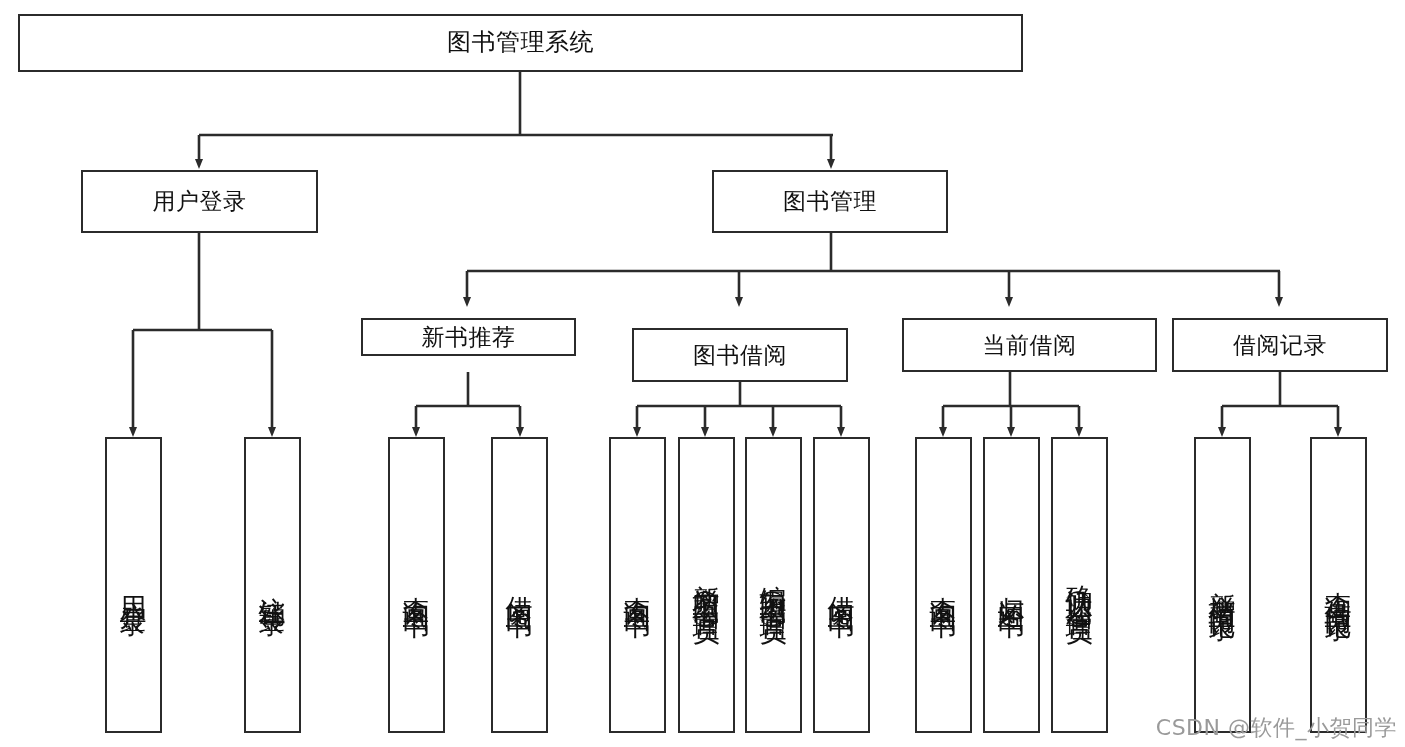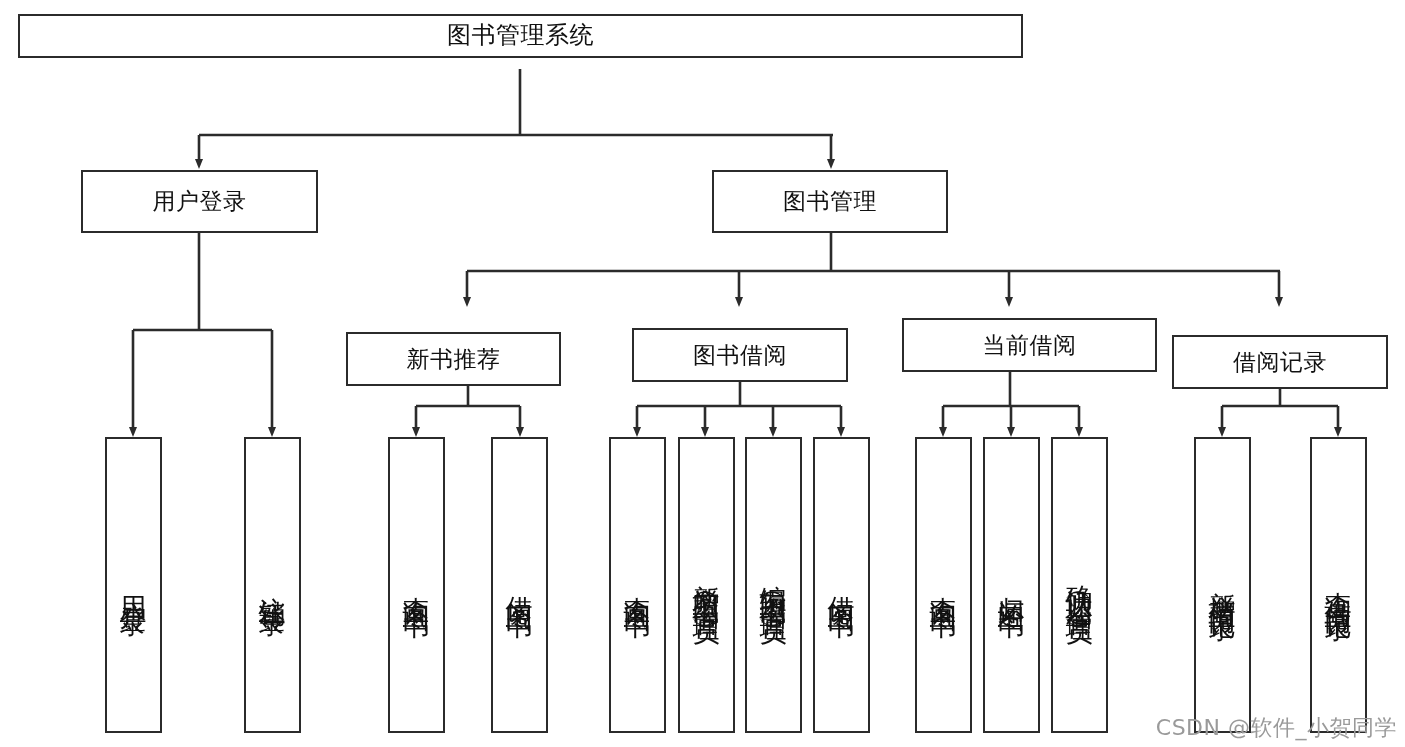--- a/index.html
+++ b/index.html
@@ -125,45 +125,45 @@
       <path d="M1011,406 L1011,428" marker-end="url(#arrow)"></path>
       <path d="M1079,406 L1079,428" marker-end="url(#arrow)"></path>
 
       <path d="M1280,372 L1280,406"></path>
       <path d="M1222,406 L1338,406"></path>
       <path d="M1222,406 L1222,428" marker-end="url(#arrow)"></path>
       <path d="M1338,406 L1338,428" marker-end="url(#arrow)"></path>
     </g>
   </svg>
 
-  <div class="node horiz root" style="left:18px; top:14px; width:1005px; height:44px;">
+  <div class="node horiz root" style="left:18px; top:14px; width:1005px; height:58px;">
     <span class="lbl">图书管理系统</span>
   </div>
 
   <div class="node horiz" style="left:81px; top:170px; width:237px; height:63px;">
     <span class="lbl">用户登录</span>
   </div>
 
   <div class="node horiz" style="left:712px; top:170px; width:236px; height:63px;">
     <span class="lbl">图书管理</span>
   </div>
 
-  <div class="node horiz" style="left:346px; top:318px; width:215px; height:54px;margin-top:14px;">
+  <div class="node horiz" style="left:361px; top:318px; width:215px; height:38px;">
     <span class="lbl">新书推荐</span>
   </div>
 
   <div class="node horiz" style="left:632px; top:328px; width:216px; height:54px;">
     <span class="lbl">图书借阅</span>
   </div>
 
   <div class="node horiz" style="left:902px; top:318px; width:255px; height:54px;">
     <span class="lbl">当前借阅</span>
   </div>
 
-  <div class="node horiz" style="left:1172px; top:318px; width:216px; height:54px;margin-top:17px;">
+  <div class="node horiz" style="left:1172px; top:318px; width:216px; height:54px;">
     <span class="lbl">借阅记录</span>
   </div>
 
   <div class="node vert" style="left:105px; top:437px; width:57px; height:296px;">
     <span class="lbl">用户登录</span>
   </div>
 
   <div class="node vert" style="left:244px; top:437px; width:57px; height:296px;">
     <span class="lbl">注销登录</span>
   </div>

